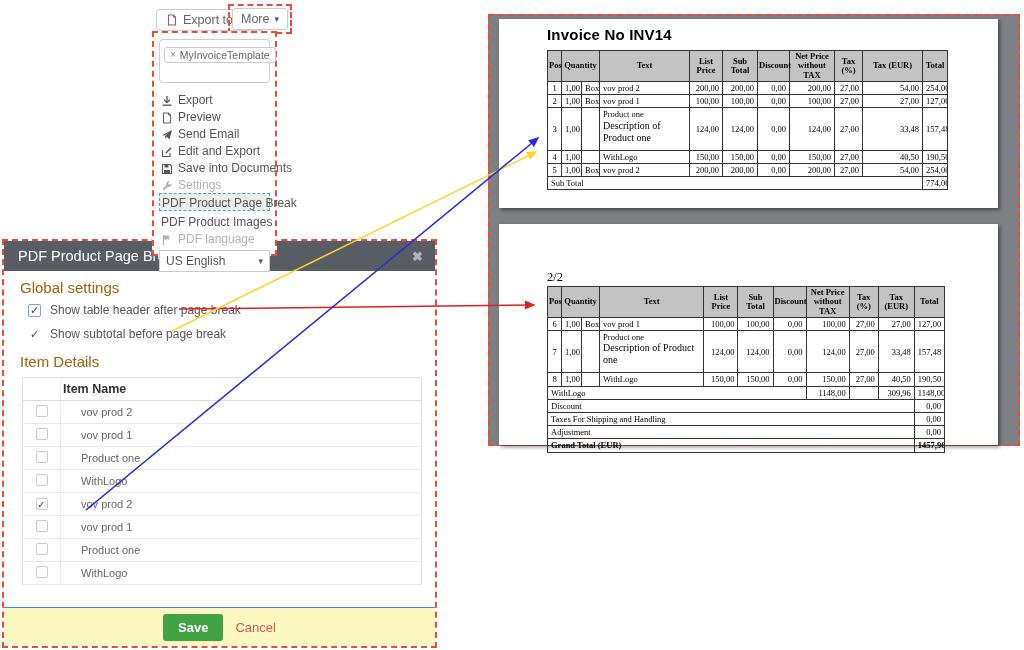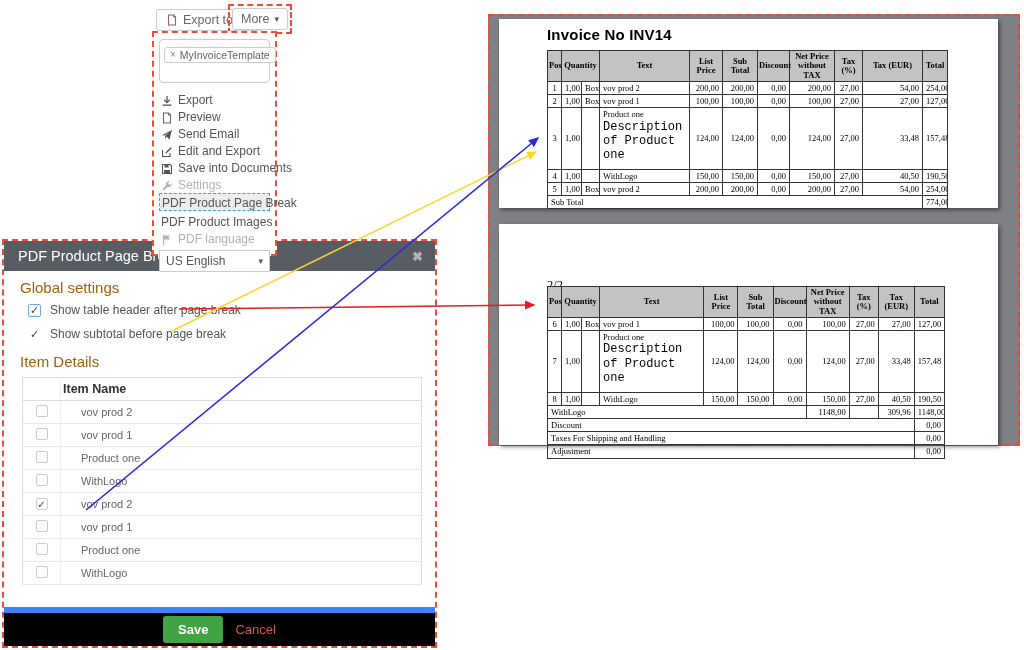--- a/index.html
+++ b/index.html
@@ -47,43 +47,43 @@
   #id-heading { left:16px; top:112px; }
   #item-table { left:18px; top:136px; width:400px; border:1px solid #ddd; border-collapse:collapse;
                 font-size:11px; color:#666; }
   #item-table th { text-align:left; font-size:12.5px; color:#333; font-weight:bold; height:23px; padding-left:2px;
                    border-bottom:1px solid #ddd; }
   #item-table td { height:23px; border-bottom:1px solid #e9e9e9; }
   #item-table td.cb-cell { width:38px; border-right:1px solid #eee; text-align:center; }
   .item-cbox { width:12px; height:12px; border:1px solid #ccc; border-radius:2px; background:#fdfdfd;
                display:inline-flex; align-items:center; justify-content:center; font-size:10px; color:#444;
                margin:0 auto; cursor:pointer; }
-  #modal-footer { position:absolute; left:0; bottom:0; width:100%; height:39px; background:#000000;
-                  border-top:6px solid #3b82f6; display:flex; align-items:center; justify-content:center; gap:12px; }
+  #modal-footer { position:absolute; left:0; bottom:0; width:100%; height:39px; background:#fef9c3;
+                  border-top:1px solid #3b82f6; display:flex; align-items:center; justify-content:center; gap:12px; }
   #save-btn { background:#41a344; color:#fff; font-weight:bold; font-size:13px; border:none; border-radius:3px;
               padding:6px 15px; cursor:pointer; }
   #cancel-link { color:#d9534f; font-size:13px; cursor:pointer; }
 
   
   #pdf-region { left:488px; top:14px; width:532px; height:432px; background:#7f8084; border:2px dashed #e74c3c; z-index:5; }
   .pdf-page { position:absolute; left:9px; width:499px; background:#fff; box-shadow:2px 2px 4px rgba(0,0,0,.45); }
   #page1 { top:3px; height:189px; }
   #page2 { top:208px; height:221px; }
   #inv-title { left:48px; top:7px; font-size:15px; font-weight:bold; color:#000; letter-spacing:.2px; }
-  #page2-label { left:48px; top:46px; font-family:"Liberation Serif", serif; font-size:12.5px; color:#000;margin-top:8px; }
+  #page2-label { left:48px; top:46px; font-family:"Liberation Serif", serif; font-size:12.5px; color:#000; }
   .inv-table { border-collapse:collapse; table-layout:fixed; font-family:"Liberation Serif", serif;
                font-size:8.5px; color:#000; position:absolute; left:48px; }
   #inv-table-1 { top:31px; width:400px; }
   #inv-table-2 { top:62px; width:398px; }
   .inv-table th { background:#c3c3c3; border:1px solid #333; font-weight:bold; font-size:8.5px;
                   padding:1px 1px; line-height:1.1; height:20px; }
   .inv-table td { border:1px solid #333; padding:1px 3px; line-height:1.2; overflow:hidden; }
   .inv-table td.num { text-align:right; }
   .inv-table td.ctr { text-align:center; }
-  .inv-table .desc { font-size:12px; margin-bottom:5px;font-family:Liberation Mono, monospace; }
+  .inv-table .desc { font-size:10px; margin-bottom:5px; }
   .tot-label { text-align:left; }
   .bold { font-weight:bold; }
 
   
   #arrows { position:absolute; left:0; top:0; width:1024px; height:650px; z-index:60; pointer-events:none; }
 </style>
 </head>
 <body>
 
 <div class="abs btn" id="export-btn">
@@ -448,20 +448,24 @@
           <td class="num">0,00</td>
         </tr>
         <tr>
           <td colspan="10" class="tot-label">Taxes For Shipping and Handling</td>
           <td class="num">0,00</td>
         </tr>
         <tr>
           <td colspan="10" class="tot-label">Adjustment</td>
           <td class="num">0,00</td>
         </tr>
+        <tr>
+          <td colspan="10" class="tot-label bold">Grand Total (EUR)</td>
+          <td class="num bold">1457,96</td>
+        </tr>
       </tbody>
     </table>
   </div>
 </div>
 
 <svg id="arrows">
   <defs>
     <marker id="ah-red" markerWidth="8" markerHeight="8" refX="6" refY="3" orient="auto">
         <path d="M0,0 L7,3 L0,6 z" fill="#e02020"></path>
       </marker>

